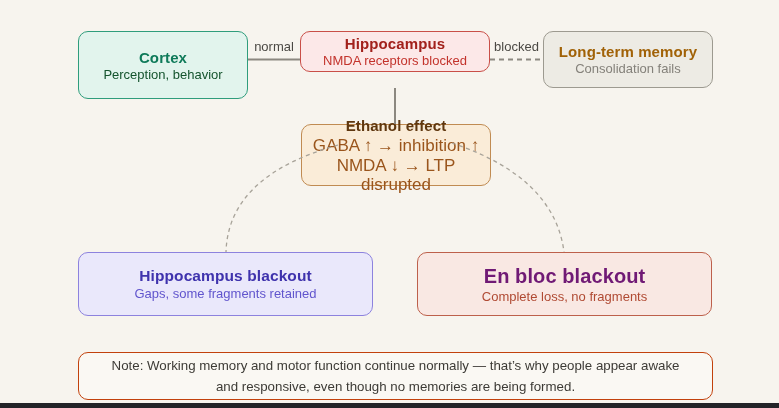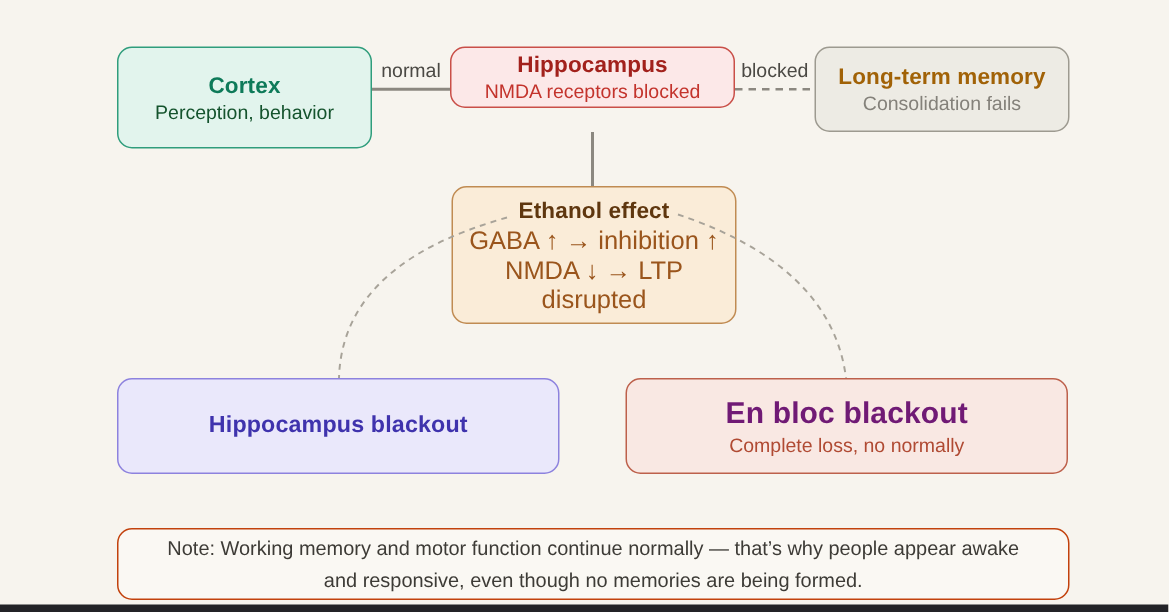--- a/index.html
+++ b/index.html
@@ -22,21 +22,21 @@
   .n-cortex .sub{color:#14532d;}
   
   .n-hippo{left:300px;top:31px;width:190px;height:41px;background:#fce8e8;border-color:#c94f48;}
   .n-hippo .title{color:#a2211c;}
   .n-hippo .sub{color:#c3332c;}
   
   .n-ltm{left:543px;top:31px;width:170px;height:57px;background:#edebe4;border-color:#9d9a90;}
   .n-ltm .title{color:#a16207;}
   .n-ltm .sub{color:#84817a;}
   
-  .n-eth{left:301px;top:124px;width:190px;height:92px;background:#faecd8;border-color:#c08b52;}
+  .n-eth{left:301px;top:124px;width:190px;height:62px;background:#faecd8;border-color:#c08b52;}
   .n-eth .title{color:#5f370f;margin-bottom:1px;}
   .n-eth .sub{color:#9a551c;font-size:17px;line-height:19px;}
   
   .n-frag{left:78px;top:252px;width:295px;height:64px;background:#eae8fb;border-color:#8d82de;}
   .n-frag .title{font-size:15.5px;color:#3f33ad;}
   .n-frag .sub{color:#6155cd;}
   
   .n-enbloc{left:417px;top:252px;width:295px;height:64px;background:#f9e8e3;border-color:#bd604b;}
   .n-enbloc .title{font-size:20px;color:#701a75;}
   .n-enbloc .sub{color:#b04a33;}
@@ -85,25 +85,26 @@
   <div class="edge-label lbl-blocked">blocked</div>
 
   <div class="node n-eth">
     <div class="title">Ethanol effect</div>
     <div class="sub">GABA ↑ → inhibition ↑</div>
     <div class="sub">NMDA ↓ → LTP disrupted</div>
   </div>
 
   <div class="node n-frag">
     <div class="title">Hippocampus blackout</div>
+    <div class="sub">Gaps, some fragments retained</div>
   </div>
 
   <div class="node n-enbloc">
     <div class="title">En bloc blackout</div>
-    <div class="sub">Complete loss, no normally</div>
+    <div class="sub">Complete loss, no fragments</div>
   </div>
 
   <svg class="connectors" width="779" height="408" viewBox="0 0 779 408" aria-hidden="true">
     <line x1="248" y1="59.5" x2="300" y2="59.5" stroke="#8c8880" stroke-width="2"></line>
     <line x1="490" y1="59.5" x2="543" y2="59.5" stroke="#8c8880" stroke-width="1.8" stroke-dasharray="5 4"></line>
     <line x1="395" y1="88" x2="395" y2="124" stroke="#8c8880" stroke-width="2"></line>
     <path d="M 338 145 C 296 157, 228 183, 226 252" fill="none" stroke="#a8a399" stroke-width="1.3" stroke-dasharray="4 3.5"></path>
     <path d="M 452 143 C 497 158, 556 188, 564 252" fill="none" stroke="#a8a399" stroke-width="1.3" stroke-dasharray="4 3.5"></path>
   </svg>
 

